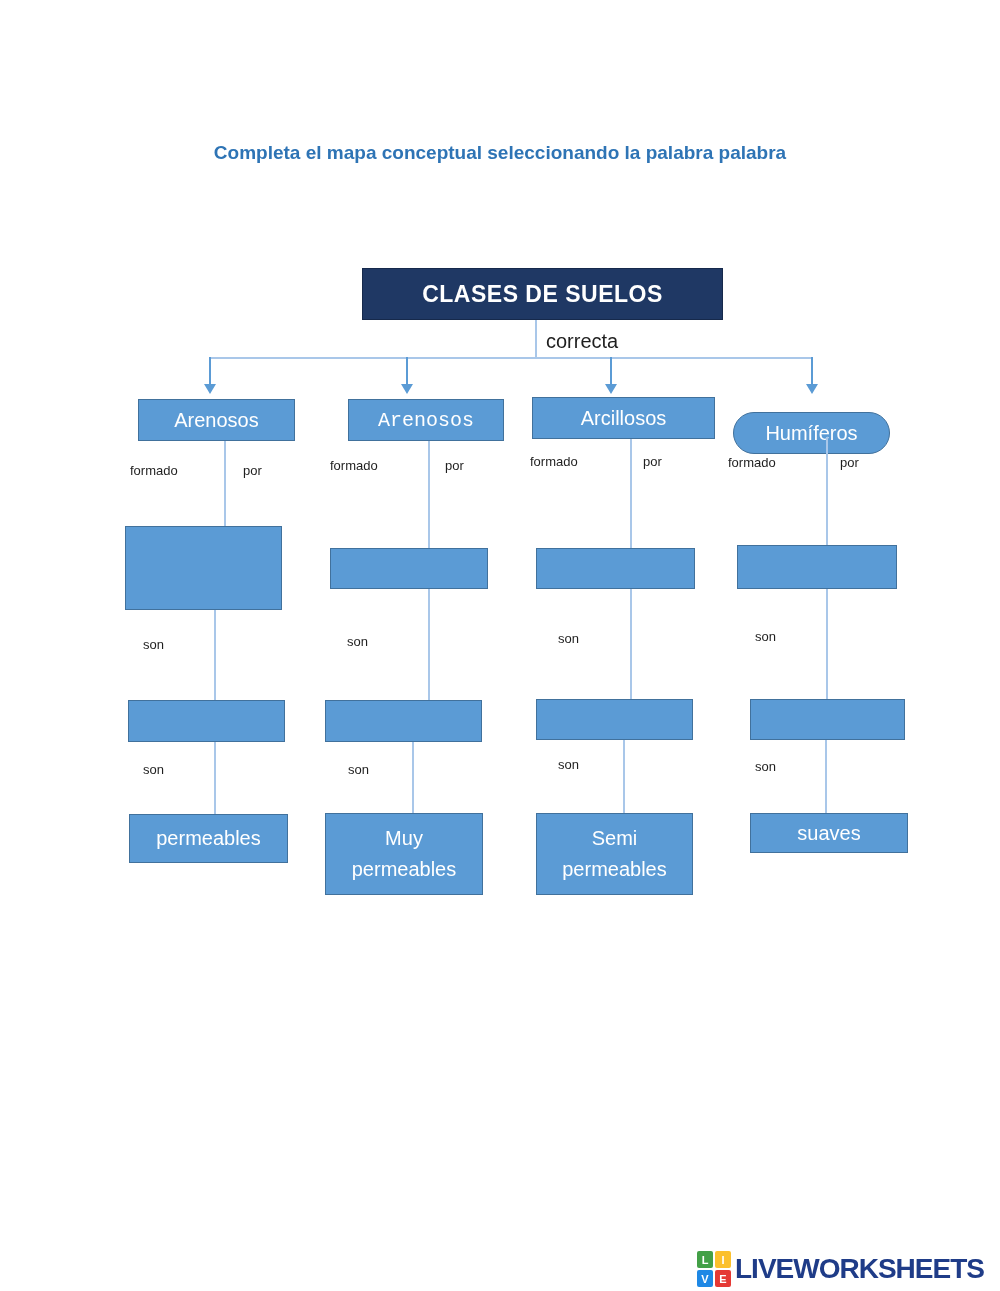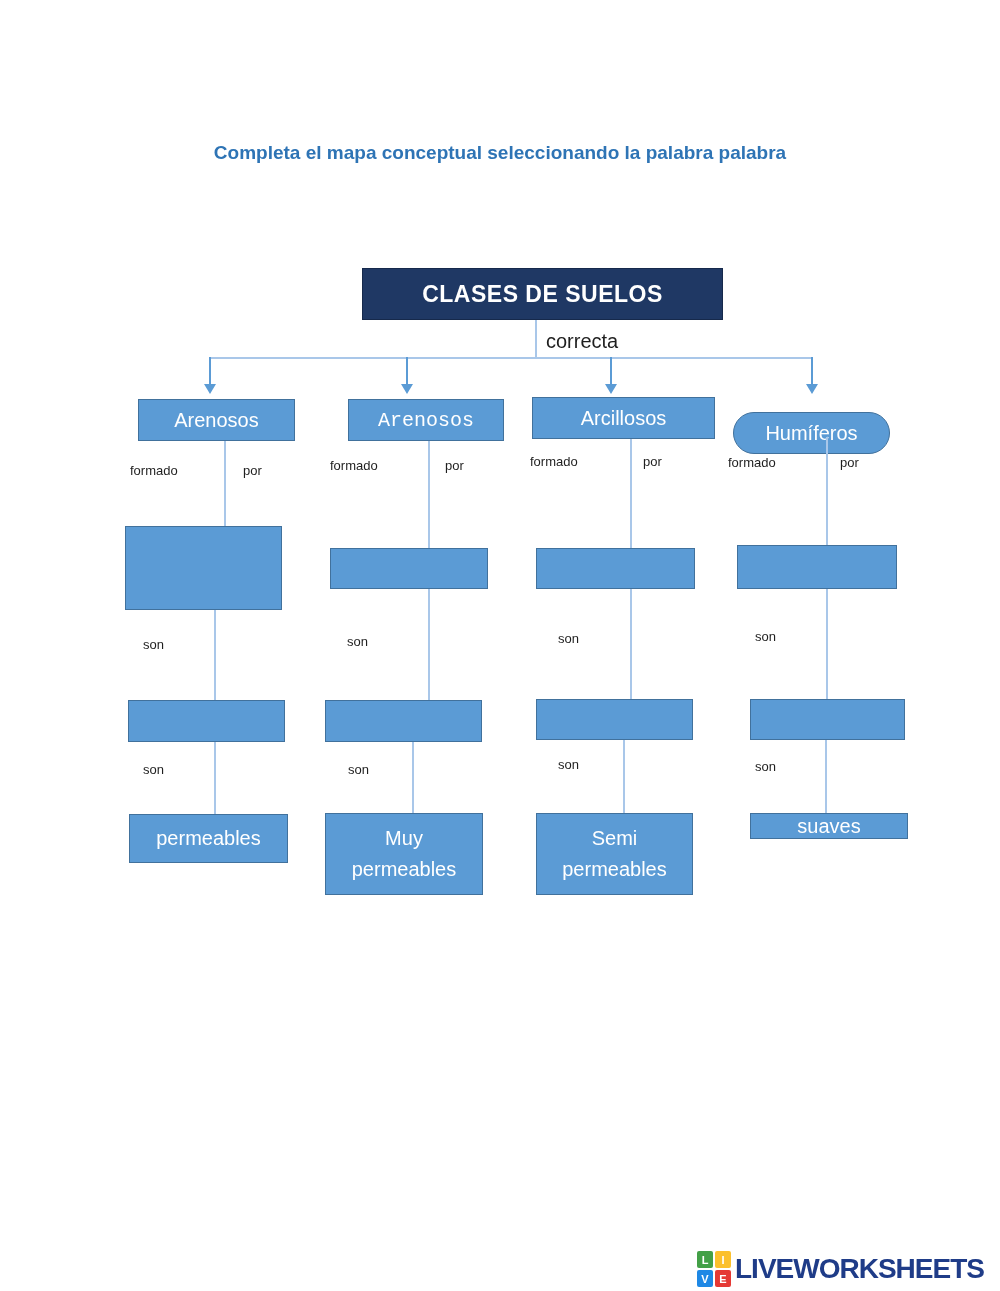--- a/index.html
+++ b/index.html
@@ -110,21 +110,21 @@
   <div class="node" style="left:733px;top:412px;width:157px;height:42px;border-radius:21px;">Humíferos</div>
   <div class="lbl" style="left:728px;top:455px;">formado</div>
   <div class="lbl" style="left:840px;top:455px;">por</div>
   <div class="vline" style="left:826px;top:437px;height:108px;"></div>
   <div class="blank" style="left:737px;top:545px;width:160px;height:44px;"></div>
   <div class="lbl" style="left:755px;top:629px;">son</div>
   <div class="vline" style="left:826px;top:589px;height:110px;"></div>
   <div class="blank" style="left:750px;top:699px;width:155px;height:41px;"></div>
   <div class="lbl" style="left:755px;top:759px;">son</div>
   <div class="vline" style="left:825px;top:740px;height:73px;"></div>
-  <div class="node" style="left:750px;top:813px;width:158px;height:26px;">
+  <div class="node" style="left:750px;top:813px;width:158px;height:40px;">
     <span>suaves</span>
     <span></span>
   </div>
 
   <div class="logo">
     <div class="tiles">
       <div class="tile t0">L</div>
       <div class="tile t1">I</div>
       <div class="tile t2">V</div>
       <div class="tile t3">E</div>

